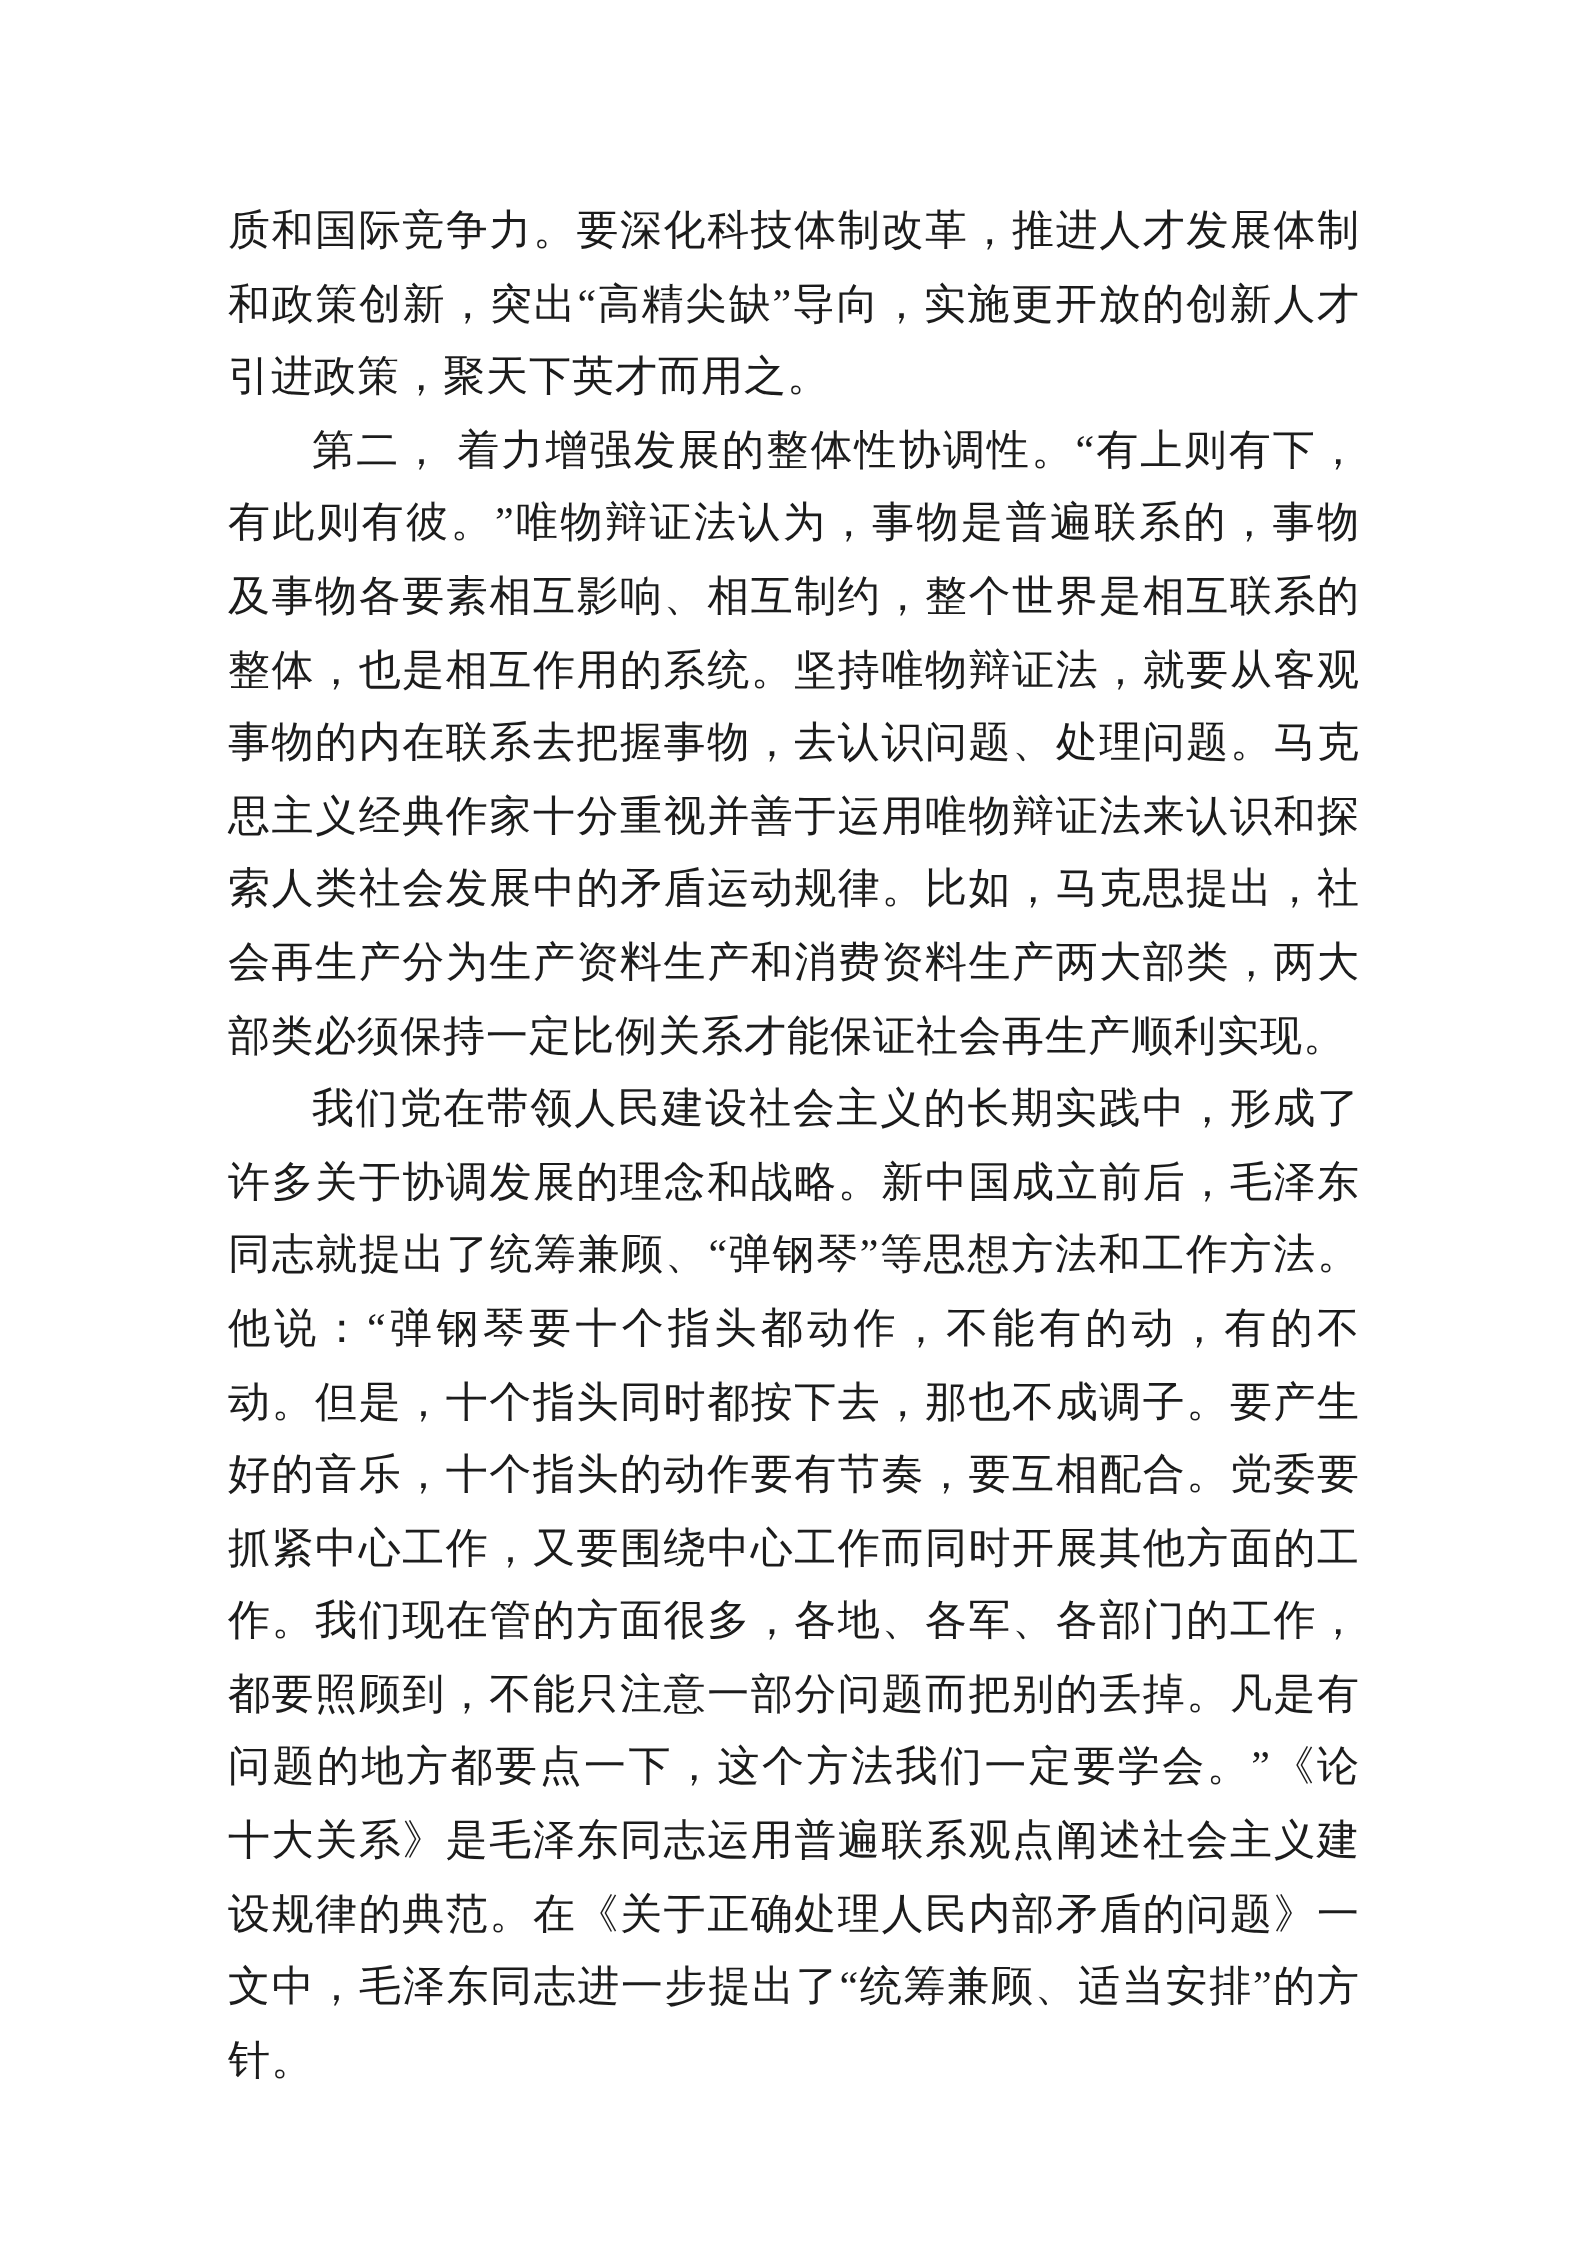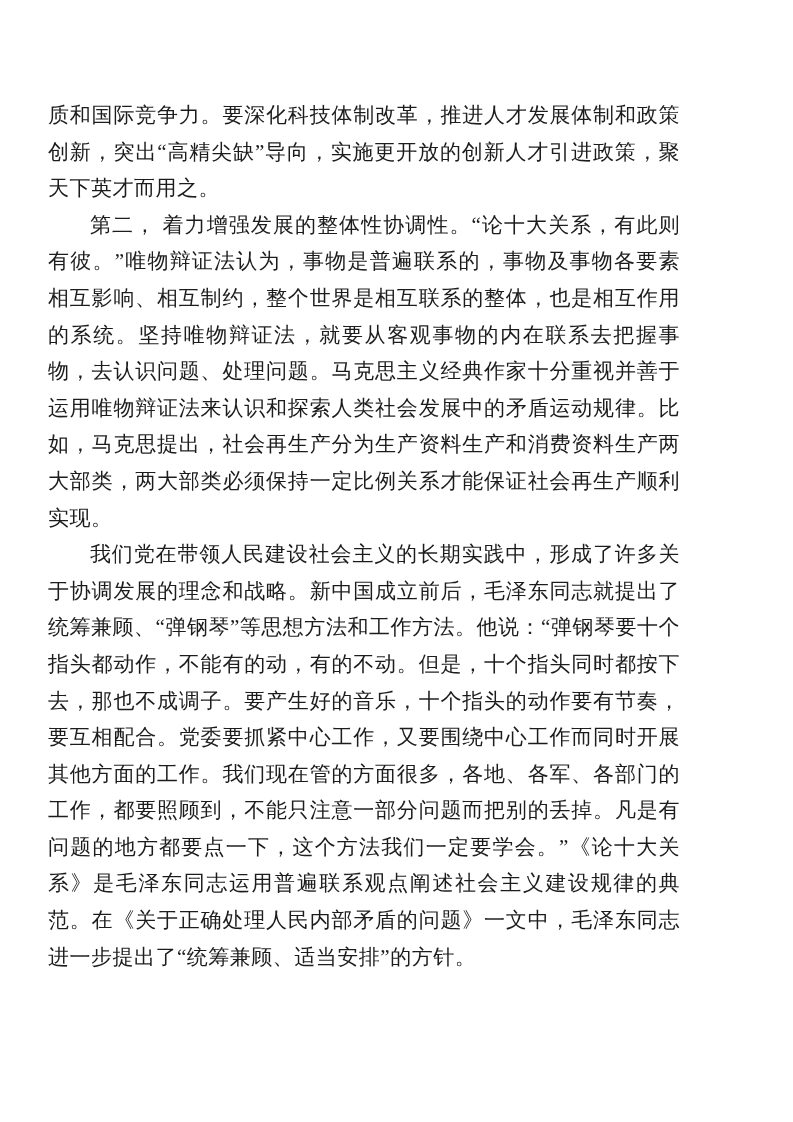--- a/index.html
+++ b/index.html
@@ -11,21 +11,21 @@
     width: 793px;
     height: 1122px;
     overflow: hidden;
     font-family: "Liberation Serif", "DejaVu Serif", serif;
   }
   .page {
     box-sizing: border-box;
     width: 793px;
     height: 1122px;
     background: #ffffff;
-    padding: 97px 113px 0 48px;
+    padding: 97px 113px 0 114px;
   }
   .para {
     margin: 0;
     padding: 0;
     font-size: 21px;
     line-height: 36.6px;
     color: #1c1c1c;
     text-align: justify;
     text-justify: inter-ideograph;
     letter-spacing: 0.5px;
@@ -33,15 +33,15 @@
   }
   .para.indent {
     text-indent: 42px;
   }
 </style>
 </head>
 <body>
 
 <div class="page">
   <p class="para">质和国际竞争力。要深化科技体制改革，推进人才发展体制和政策创新，突出“高精尖缺”导向，实施更开放的创新人才引进政策，聚天下英才而用之。</p>
-  <p class="para indent">第二， 着力增强发展的整体性协调性。“论十大关系，有此则有彼。”唯物辩证法认为，事物是普遍联系的，事物及事物各要素相互影响、相互制约，整个世界是相互联系的整体，也是相互作用的系统。坚持唯物辩证法，就要从客观事物的内在联系去把握事物，去认识问题、处理问题。马克思主义经典作家十分重视并善于运用唯物辩证法来认识和探索人类社会发展中的矛盾运动规律。比如，马克思提出，社会再生产分为生产资料生产和消费资料生产两大部类，两大部类必须保持一定比例关系才能保证社会再生产顺利实现。</p>
+  <p class="para indent">第二， 着力增强发展的整体性协调性。“有上则有下，有此则有彼。”唯物辩证法认为，事物是普遍联系的，事物及事物各要素相互影响、相互制约，整个世界是相互联系的整体，也是相互作用的系统。坚持唯物辩证法，就要从客观事物的内在联系去把握事物，去认识问题、处理问题。马克思主义经典作家十分重视并善于运用唯物辩证法来认识和探索人类社会发展中的矛盾运动规律。比如，马克思提出，社会再生产分为生产资料生产和消费资料生产两大部类，两大部类必须保持一定比例关系才能保证社会再生产顺利实现。</p>
   <p class="para indent">我们党在带领人民建设社会主义的长期实践中，形成了许多关于协调发展的理念和战略。新中国成立前后，毛泽东同志就提出了统筹兼顾、“弹钢琴”等思想方法和工作方法。他说：“弹钢琴要十个指头都动作，不能有的动，有的不动。但是，十个指头同时都按下去，那也不成调子。要产生好的音乐，十个指头的动作要有节奏，要互相配合。党委要抓紧中心工作，又要围绕中心工作而同时开展其他方面的工作。我们现在管的方面很多，各地、各军、各部门的工作，都要照顾到，不能只注意一部分问题而把别的丢掉。凡是有问题的地方都要点一下，这个方法我们一定要学会。”《论十大关系》是毛泽东同志运用普遍联系观点阐述社会主义建设规律的典范。在《关于正确处理人民内部矛盾的问题》一文中，毛泽东同志进一步提出了“统筹兼顾、适当安排”的方针。</p>
 </div>
 
 </body></html>

